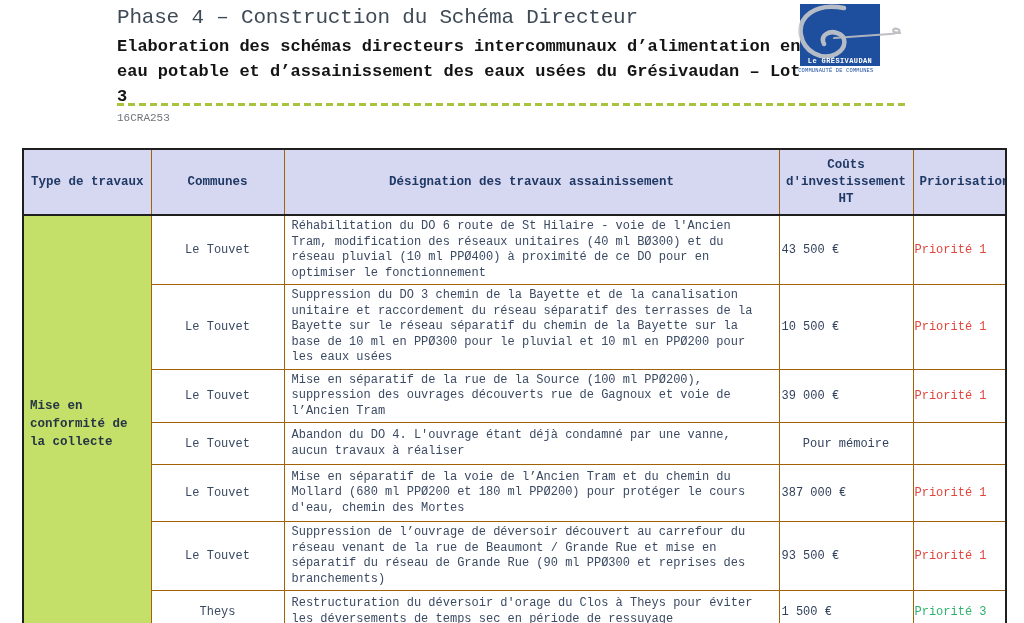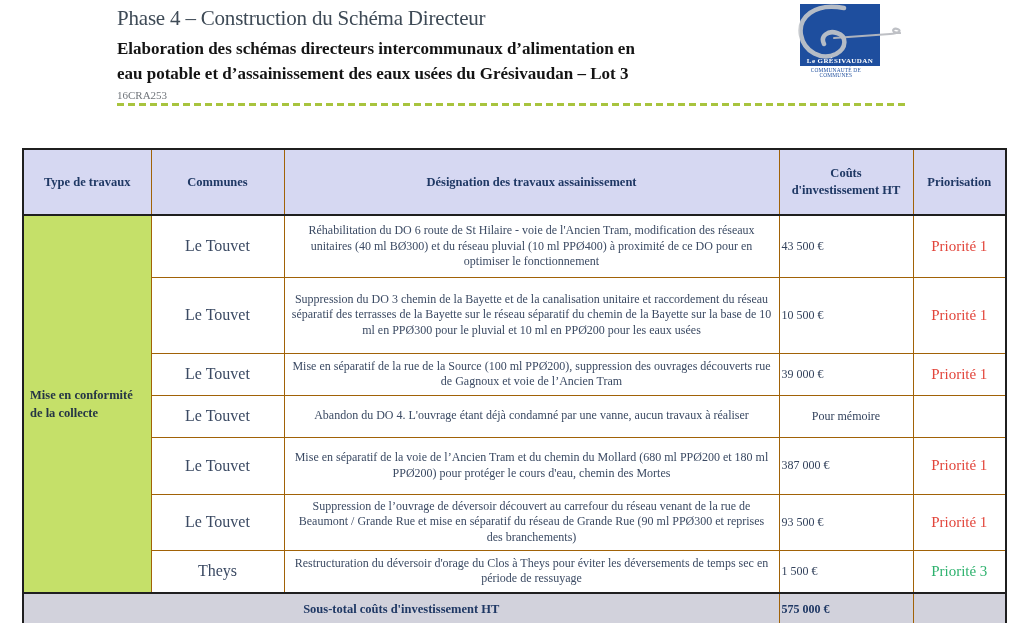--- a/index.html
+++ b/index.html
@@ -1,18 +1,18 @@
 <!DOCTYPE html>
 <html style="--priority1: #e2453b; --priority3: #2eb26e; --group-bg: #c5e069; --header-bg: #d6d8f2; --subtotal-bg: #d2d2dc; --accent-dash: #a8c43e; --logo-blue: #1e4e9e;"><head>
 <meta charset="utf-8">
 <style>
   html,body{margin:0;padding:0;background:#ffffff;}
   .page{
     position:relative;width:1020px;height:623px;background:#ffffff;overflow:hidden;
-    font-family:Liberation Serif, serif;color:#3b4a63;
+    font-family:Liberation Mono, monospace;color:#3b4a63;
   }
   
   .doc-header{position:absolute;left:117px;top:6px;width:700px;}
   .doc-title{font-size:21px;font-weight:400;color:#3e4a56;margin:0 0 5px 0;letter-spacing:-0.2px;}
   .doc-subtitle{font-size:17px;font-weight:700;color:#141414;line-height:25px;}
   .doc-ref{font-size:11px;color:#70757b;margin-top:3px;}
   .dashed-line{
     position:absolute;left:117px;top:103px;width:791px;height:3px;
     background:repeating-linear-gradient(90deg,var(--accent-dash) 0 7px,transparent 7px 11px);
   }
@@ -32,25 +32,25 @@
   }
   .works th,.works td{border:1px solid #a16207;vertical-align:middle;overflow:hidden;}
   .works thead th{
     background:var(--header-bg);color:#1f3864;font-size:12.5px;font-weight:700;
     height:60px;line-height:17px;padding:2px 6px;border-bottom:2px solid #1f1f1f;
   }
   td.group{
     background:var(--group-bg);font-weight:700;font-size:12.5px;color:#253545;
     line-height:18px;padding:2px 6px;
   }
-  td.commune{text-align:center;font-size:16px;color:#3b4a63;padding:2px 4px;}
-  td.desig{font-size:12px;line-height:15.5px;color:#3b4a63;text-align:center;padding:3px 7px;}
+  td.commune{text-align:center;font-size:12px;color:#3b4a63;padding:2px 4px;}
+  td.desig{font-size:12px;line-height:15.5px;color:#3b4a63;text-align:left;padding:3px 7px;}
   td.cost{font-size:12px;color:#33425c;text-align:left;padding:2px 8px 2px 2px;}
   td.cost.center{text-align:center;padding:0 4px;}
-  td.prio{text-align:center;font-size:15px;}
+  td.prio{text-align:left;font-size:12px;}
   tr.subtotal td{
     background:var(--subtotal-bg);border-top:2px solid #1f1f1f;height:27px;
   }
   tr.subtotal .label{font-size:12.5px;font-weight:700;color:#1f3864;text-align:center;}
   tr.subtotal .cost{font-weight:700;color:#1f3864;}
 </style>
 </head>
 <body>
 
 <div class="page">

